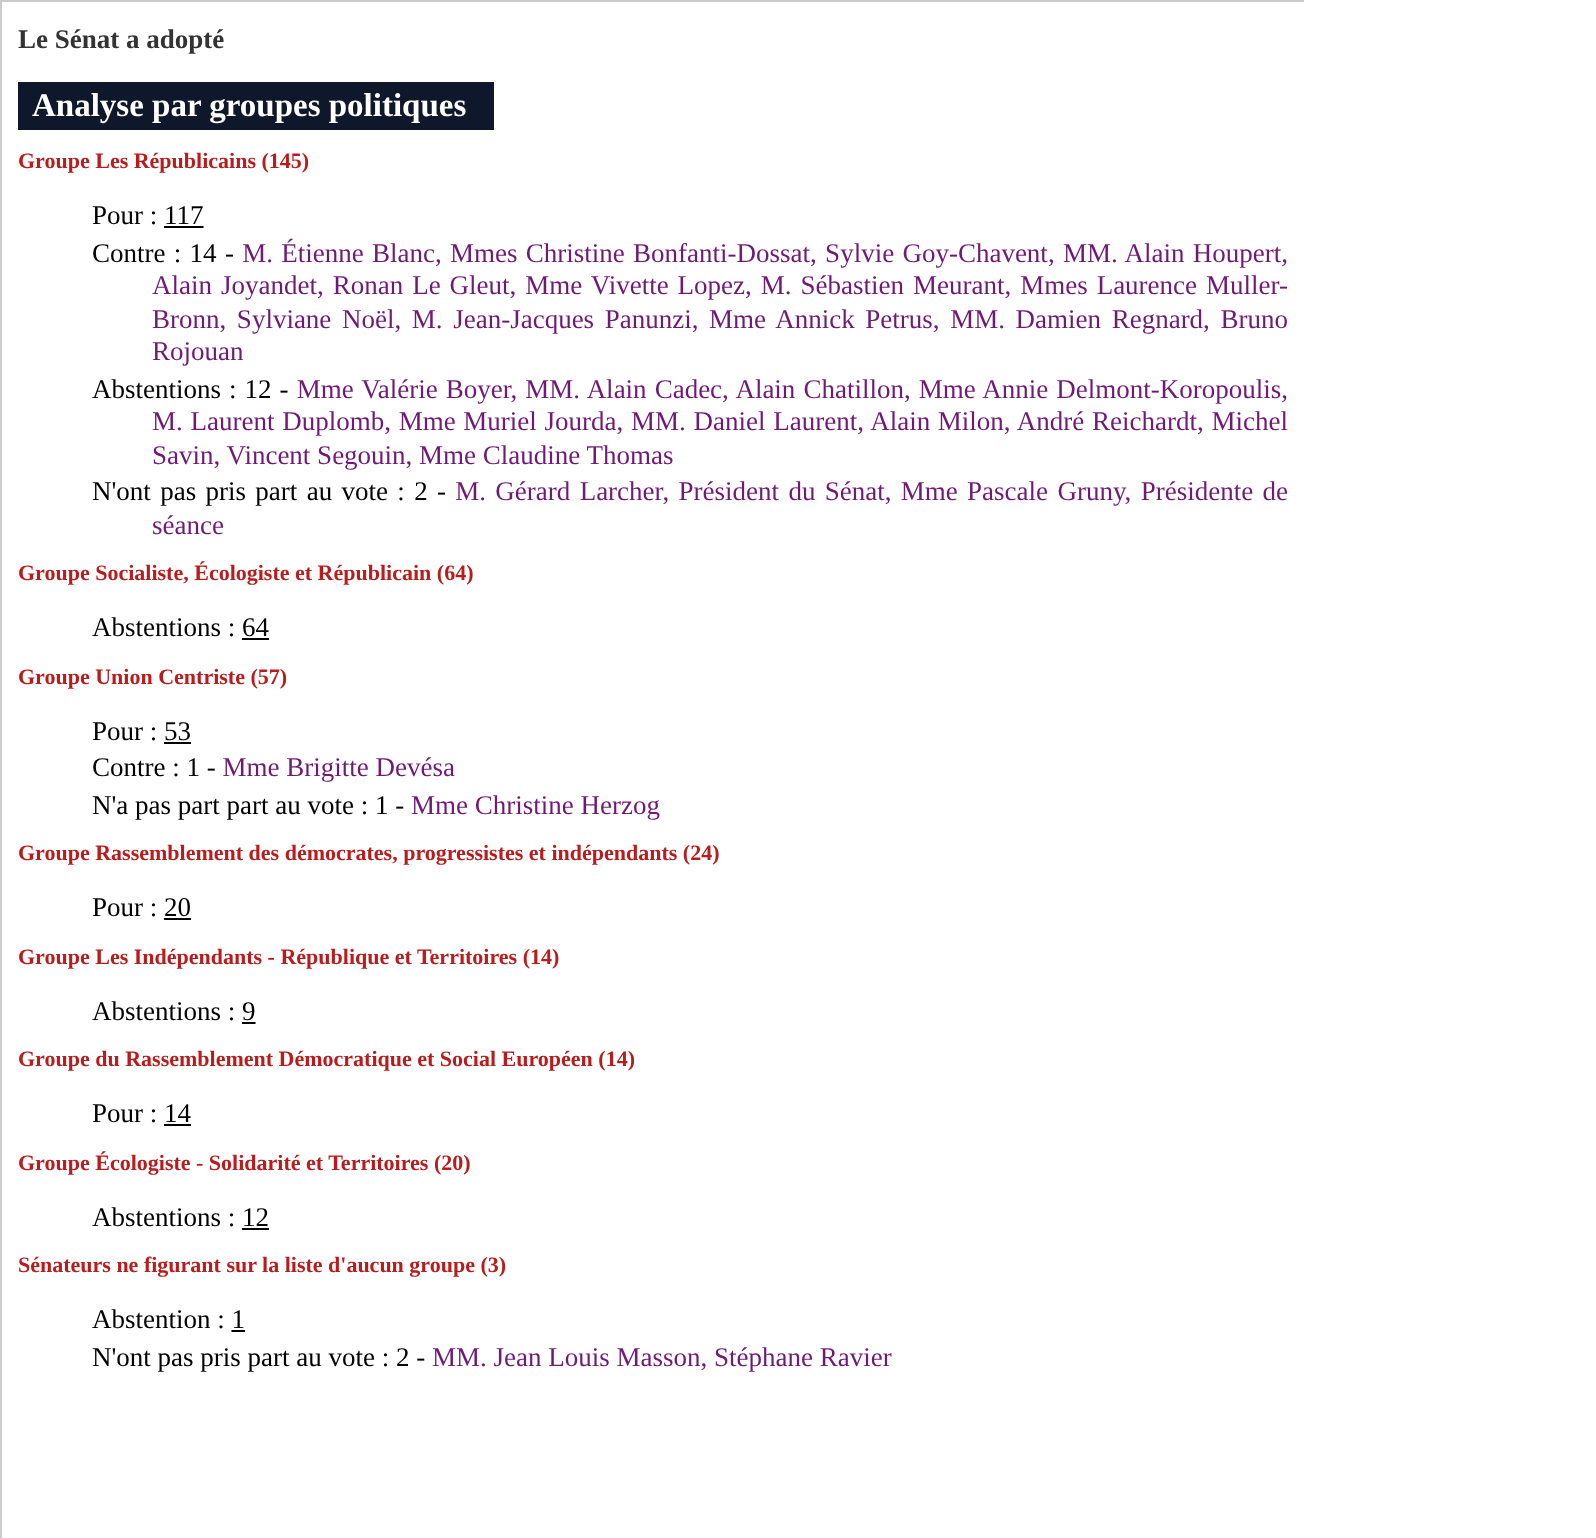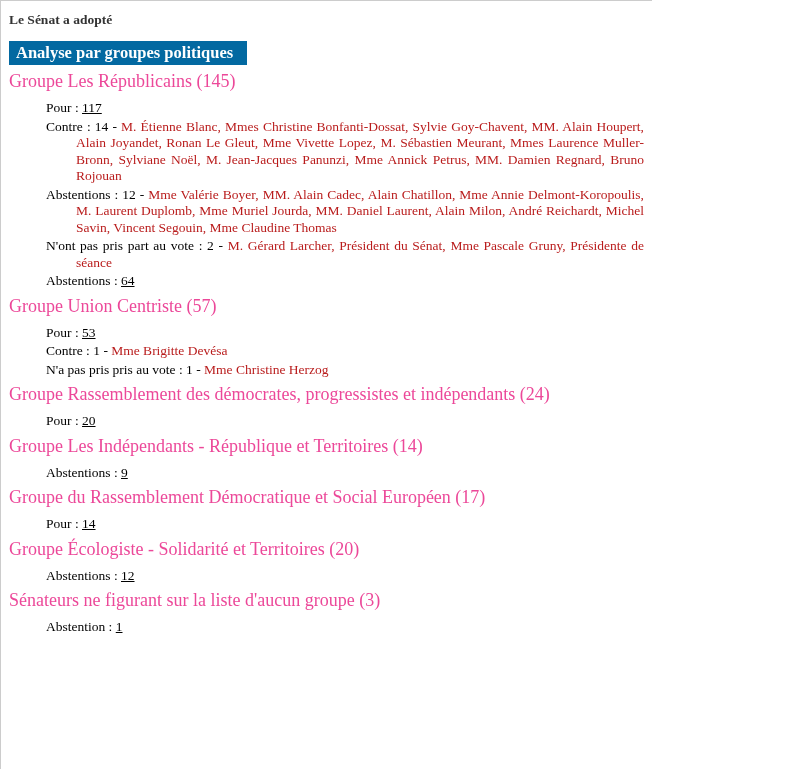--- a/index.html
+++ b/index.html
@@ -20,32 +20,32 @@
   }
   .result{
     margin:2px 0 13px 0;
     font-weight:bold;
     color:#333;
     font-size:13.5px;
     line-height:17px;
   }
   .banner{
     display:inline-block;
-    background:#0369a1;
+    background:#0f172a;
     color:#fff;
     font-weight:bold;
     font-size:16.5px;
     line-height:17px;
     padding:3px 14px 4px 7px;
     margin:0;
   }
   .group-heading{
-    font-weight:normal;
-    color:#ec4899;
-    font-size:18px;
+    font-weight:bold;
+    color:#b91c1c;
+    font-size:11px;
     line-height:17px;
     margin:8px 0 10px 0;
   }
   .votes{margin:0;}
   .vote-line{
     margin:2px 0;
     padding-left:67px;
     text-indent:-30px;
     text-align:justify;
     line-height:16.5px;
@@ -54,21 +54,21 @@
   .vote-label{color:#000;}
   .vote-count{
     color:#000;
     text-decoration:underline;
     cursor:pointer;
   }
   .vote-count.plain{
     text-decoration:none;
     cursor:default;
   }
-  .vote-names{color:#b91c1c;}
+  .vote-names{color:#701a75;}
 </style>
 </head>
 <body>
 
 <div class="page">
   <p class="result">Le Sénat a adopté</p>
   <div>
     <span class="banner">Analyse par groupes politiques</span>
   </div>
   <div id="groups">
@@ -79,34 +79,35 @@
 
   <p class="vote-line"><span class="vote-label">Contre : </span><a class="vote-count plain">14</a><span class="vote-label vote-sep"> - </span><span class="vote-names">M. Étienne Blanc, Mmes Christine Bonfanti-Dossat, Sylvie Goy-Chavent, MM. Alain Houpert, Alain Joyandet, Ronan Le Gleut, Mme Vivette Lopez, M. Sébastien Meurant, Mmes Laurence Muller-Bronn, Sylviane Noël, M. Jean-Jacques Panunzi, Mme Annick Petrus, MM. Damien Regnard, Bruno Rojouan</span></p>
 
   <p class="vote-line"><span class="vote-label">Abstentions : </span><a class="vote-count plain">12</a><span class="vote-label vote-sep"> - </span><span class="vote-names">Mme Valérie Boyer, MM. Alain Cadec, Alain Chatillon, Mme Annie Delmont-Koropoulis, M. Laurent Duplomb, Mme Muriel Jourda, MM. Daniel Laurent, Alain Milon, André Reichardt, Michel Savin, Vincent Segouin, Mme Claudine Thomas</span></p>
 
   <p class="vote-line"><span class="vote-label">N'ont pas pris part au vote : </span><a class="vote-count plain">2</a><span class="vote-label vote-sep"> - </span><span class="vote-names">M. Gérard Larcher, Président du Sénat, Mme Pascale Gruny, Présidente de séance</span></p>
 </div>
   </section>
 
   <section class="group">
+    <h3 class="group-heading">Groupe Socialiste, Écologiste et Républicain (64)</h3>
     <div class="votes">
   <p class="vote-line"><span class="vote-label">Abstentions : </span><a class="vote-count" href="#">64</a></p>
 </div>
   </section>
 
   <section class="group">
     <h3 class="group-heading">Groupe Union Centriste (57)</h3>
     <div class="votes">
   <p class="vote-line"><span class="vote-label">Pour : </span><a class="vote-count" href="#">53</a></p>
 
   <p class="vote-line"><span class="vote-label">Contre : </span><a class="vote-count plain">1</a><span class="vote-label vote-sep"> - </span><span class="vote-names">Mme Brigitte Devésa</span></p>
 
 
-  <p class="vote-line"><span class="vote-label">N'a pas pris pris au vote : </span><a class="vote-count plain">1</a><span class="vote-label vote-sep"> - </span><span class="vote-names">Mme Christine Herzog</span></p>
+  <p class="vote-line"><span class="vote-label">N'a pas part part au vote : </span><a class="vote-count plain">1</a><span class="vote-label vote-sep"> - </span><span class="vote-names">Mme Christine Herzog</span></p>
 </div>
   </section>
 
   <section class="group">
     <h3 class="group-heading">Groupe Rassemblement des démocrates, progressistes et indépendants (24)</h3>
     <div class="votes">
   <p class="vote-line"><span class="vote-label">Pour : </span><a class="vote-count" href="#">20</a></p>
 
 </div>
   </section>
@@ -116,34 +117,35 @@
 
   <section class="group">
     <h3 class="group-heading">Groupe Les Indépendants - République et Territoires (14)</h3>
     <div class="votes">
 
   <p class="vote-line"><span class="vote-label">Abstentions : </span><a class="vote-count" href="#">9</a></p>
 </div>
   </section>
 
   <section class="group">
-    <h3 class="group-heading">Groupe du Rassemblement Démocratique et Social Européen (17)</h3>
+    <h3 class="group-heading">Groupe du Rassemblement Démocratique et Social Européen (14)</h3>
     <div class="votes">
   <p class="vote-line"><span class="vote-label">Pour : </span><a class="vote-count" href="#">14</a></p>
 </div>
   </section>
 
   <section class="group">
     <h3 class="group-heading">Groupe Écologiste - Solidarité et Territoires (20)</h3>
     <div class="votes">
   <p class="vote-line"><span class="vote-label">Abstentions : </span><a class="vote-count" href="#">12</a></p>
 </div>
   </section>
 
   <section class="group">
     <h3 class="group-heading">Sénateurs ne figurant sur la liste d'aucun groupe (3)</h3>
     <div class="votes">
   <p class="vote-line"><span class="vote-label">Abstention : </span><a class="vote-count" href="#">1</a></p>
 
+  <p class="vote-line"><span class="vote-label">N'ont pas pris part au vote : </span><a class="vote-count plain">2</a><span class="vote-label vote-sep"> - </span><span class="vote-names">MM. Jean Louis Masson, Stéphane Ravier</span></p>
 </div>
   </section>
 </div>
 </div>
 
 </body></html>

